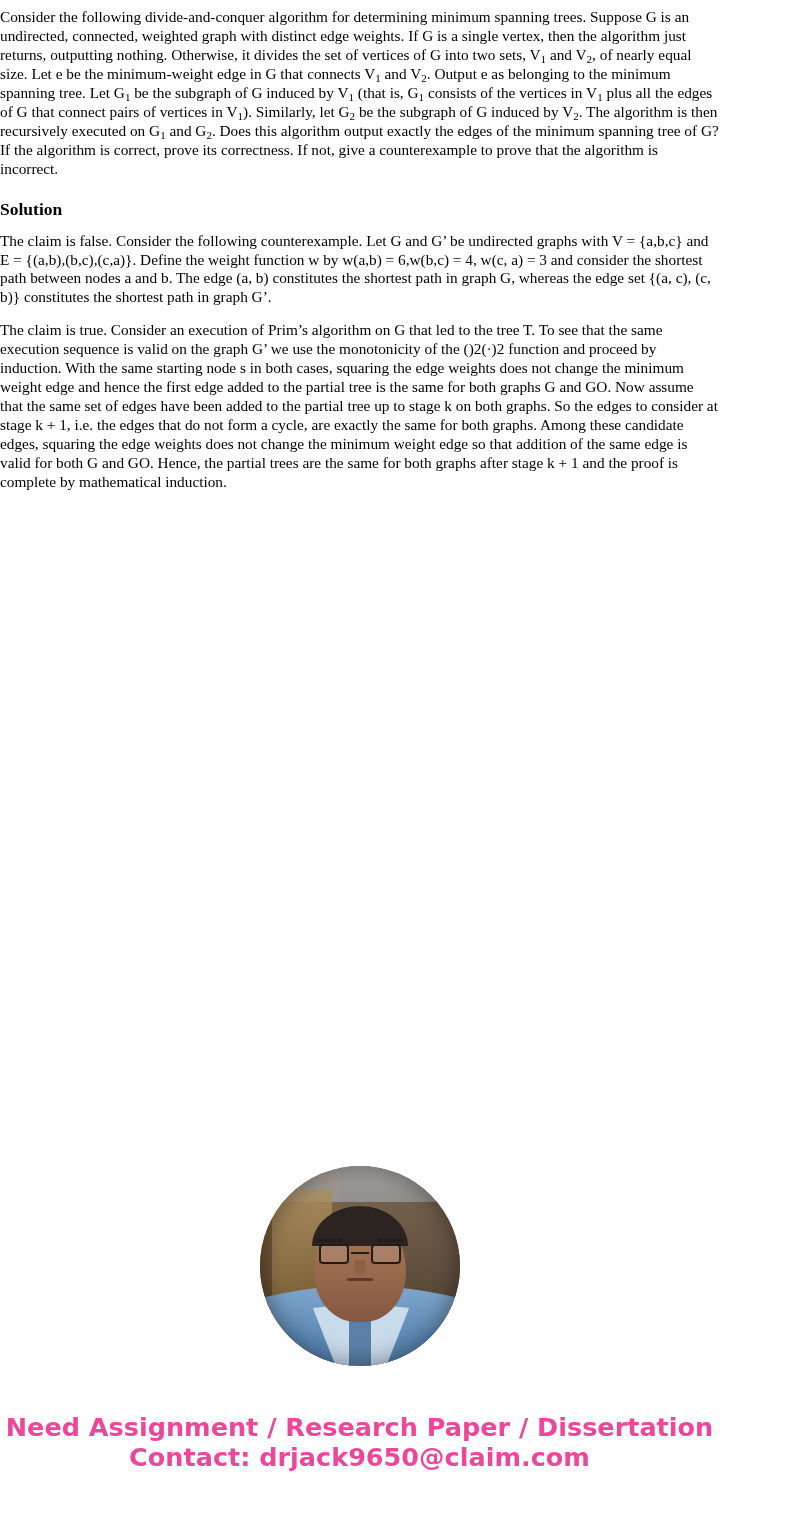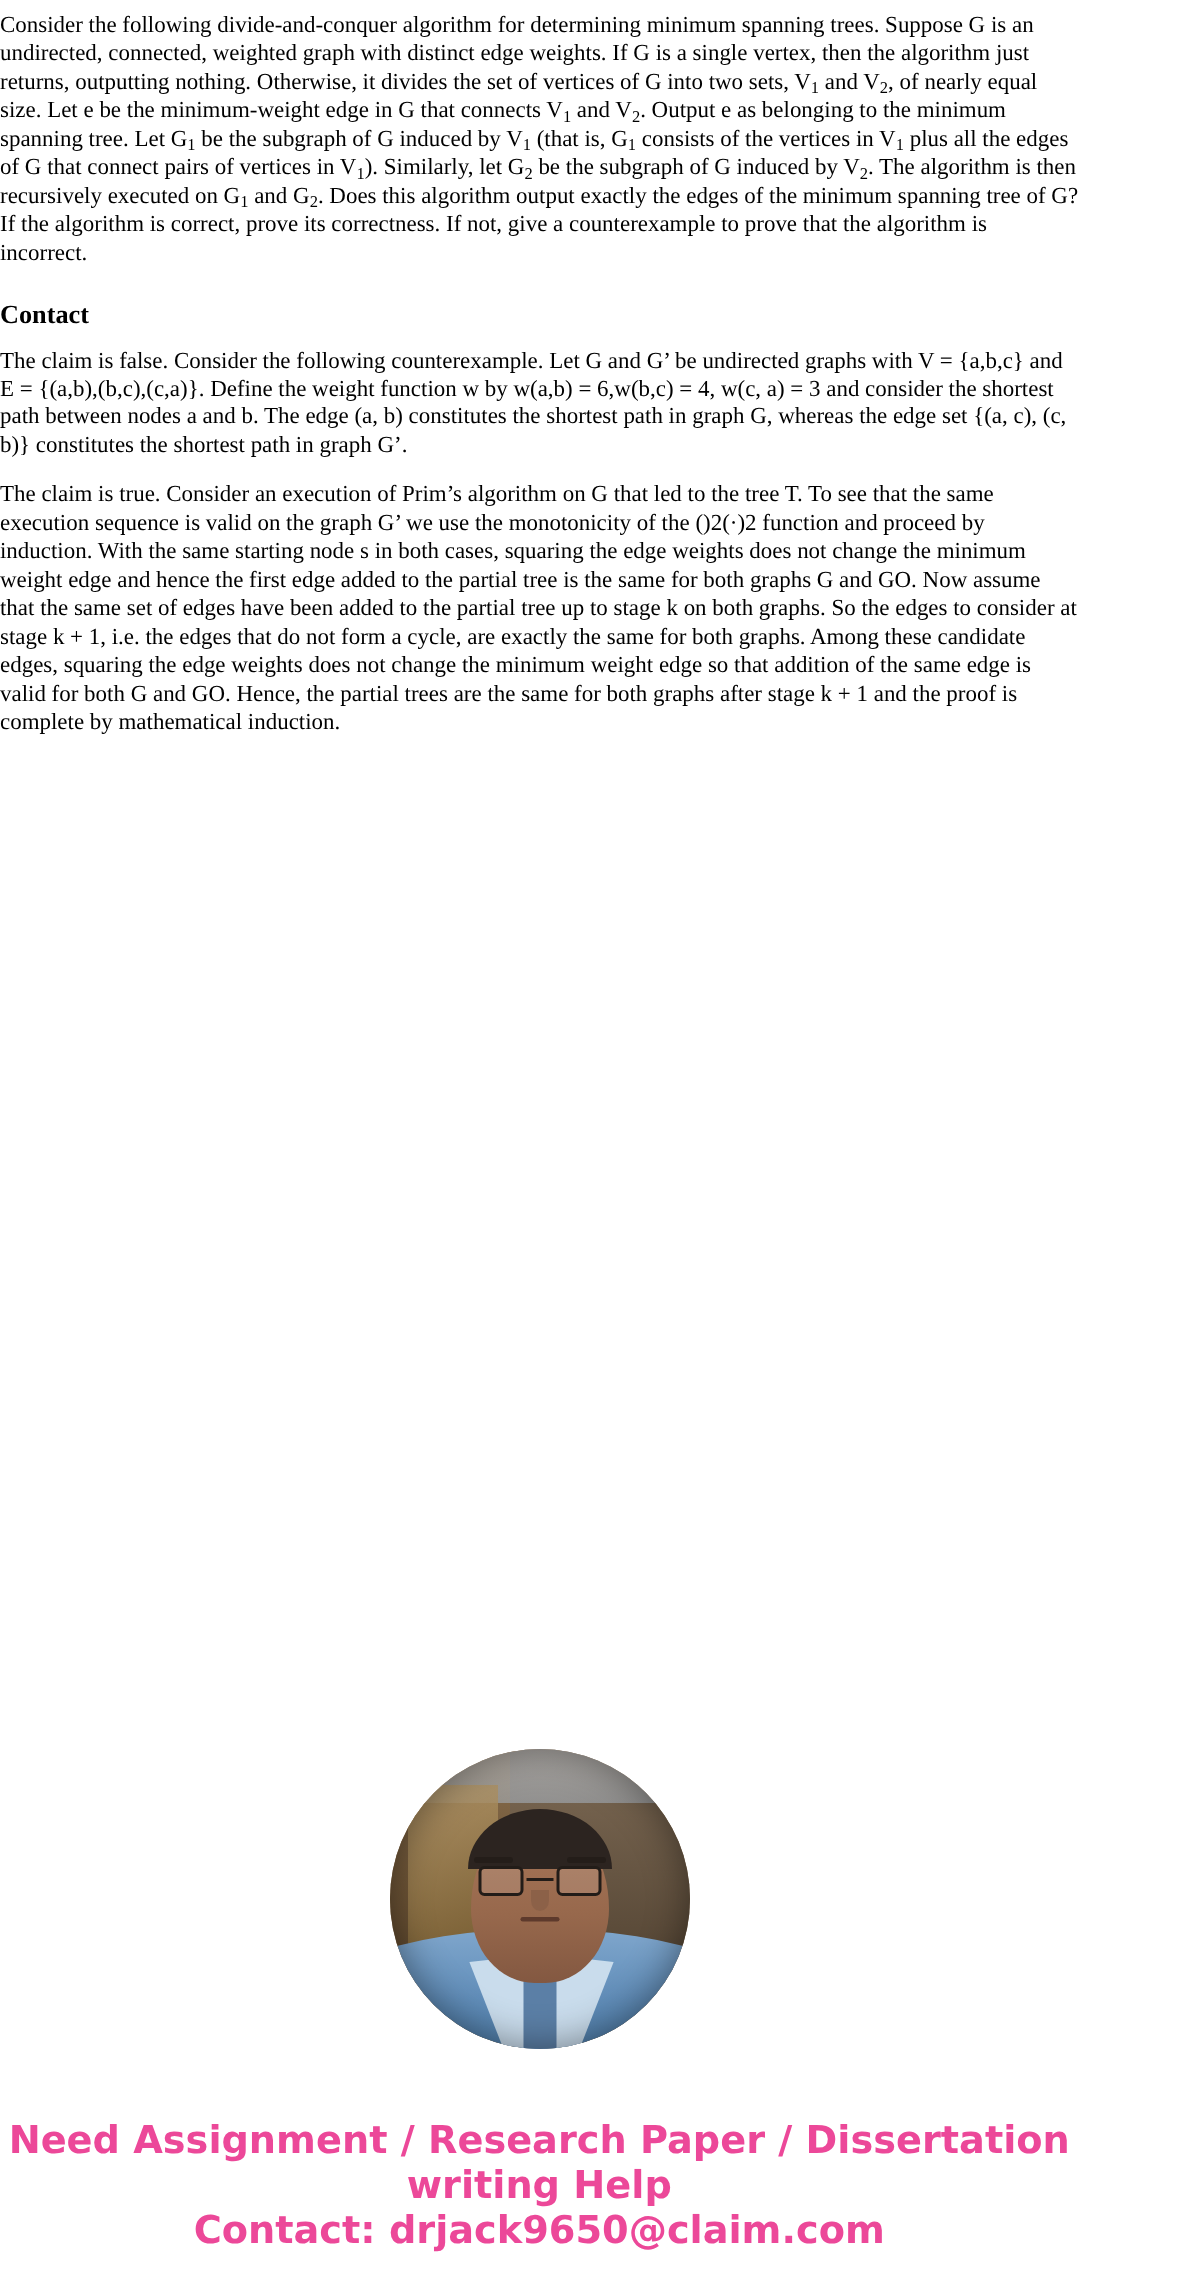--- a/index.html
+++ b/index.html
@@ -226,21 +226,21 @@
     display: block;
   }
 </style>
 </head>
 <body>
 
 <div class="page">
 
   <p class="body-text"><span>Consider the following divide-and-conquer algorithm for determining minimum spanning trees. Suppose G is an undirected, connected, weighted graph with distinct edge weights. If G is a single vertex, then the algorithm just returns, outputting nothing. Otherwise, it divides the set of vertices of G into two sets, V</span><sub>1</sub><span> and V</span><sub>2</sub><span>, of nearly equal size. Let e be the minimum-weight edge in G that connects V</span><sub>1</sub><span> and V</span><sub>2</sub><span>. Output e as belonging to the minimum spanning tree. Let G</span><sub>1</sub><span> be the subgraph of G induced by V</span><sub>1</sub><span> (that is, G</span><sub>1</sub><span> consists of the vertices in V</span><sub>1</sub><span> plus all the edges of G that connect pairs of vertices in V</span><sub>1</sub><span>). Similarly, let G</span><sub>2</sub><span> be the subgraph of G induced by V</span><sub>2</sub><span>. The algorithm is then recursively executed on G</span><sub>1</sub><span> and G</span><sub>2</sub><span>. Does this algorithm output exactly the edges of the minimum spanning tree of G? If the algorithm is correct, prove its correctness. If not, give a counterexample to prove that the algorithm is incorrect.</span></p>
 
-  <h2 class="section-heading">Contact</h2>
+  <h2 class="section-heading">Solution</h2>
 
   <p class="body-text">The claim is false. Consider the following counterexample. Let G and G’ be undirected graphs with V = {a,b,c} and E = {(a,b),(b,c),(c,a)}. Define the weight function w by w(a,b) = 6,w(b,c) = 4, w(c, a) = 3 and consider the shortest path between nodes a and b. The edge (a, b) constitutes the shortest path in graph G, whereas the edge set {(a, c), (c, b)} constitutes the shortest path in graph G’.</p>
 
   <p class="body-text">The claim is true. Consider an execution of Prim’s algorithm on G that led to the tree T. To see that the same execution sequence is valid on the graph G’ we use the monotonicity of the ()2(·)2 function and proceed by induction. With the same starting node s in both cases, squaring the edge weights does not change the minimum weight edge and hence the first edge added to the partial tree is the same for both graphs G and GO. Now assume that the same set of edges have been added to the partial tree up to stage k on both graphs. So the edges to consider at stage k + 1, i.e. the edges that do not form a cycle, are exactly the same for both graphs. Among these candidate edges, squaring the edge weights does not change the minimum weight edge so that addition of the same edge is valid for both G and GO. Hence, the partial trees are the same for both graphs after stage k + 1 and the proof is complete by mathematical induction.</p>
 
   <div class="spacer"></div>
 
   <div class="photo-wrap">
     <div class="avatar">
       <div class="bg-left"></div>
@@ -262,17 +262,16 @@
         <div class="lens r"></div>
       </div>
       <div class="nose"></div>
       <div class="mouth"></div>
       <div class="vignette"></div>
     </div>
   </div>
 
   <div class="promo">
     <span>Need Assignment / Research Paper / Dissertation</span>
-    <span class="line2">writing Help</span>
     <span class="line2">Contact: drjack9650@claim.com</span>
   </div>
 
 </div>
 
 </body></html>

